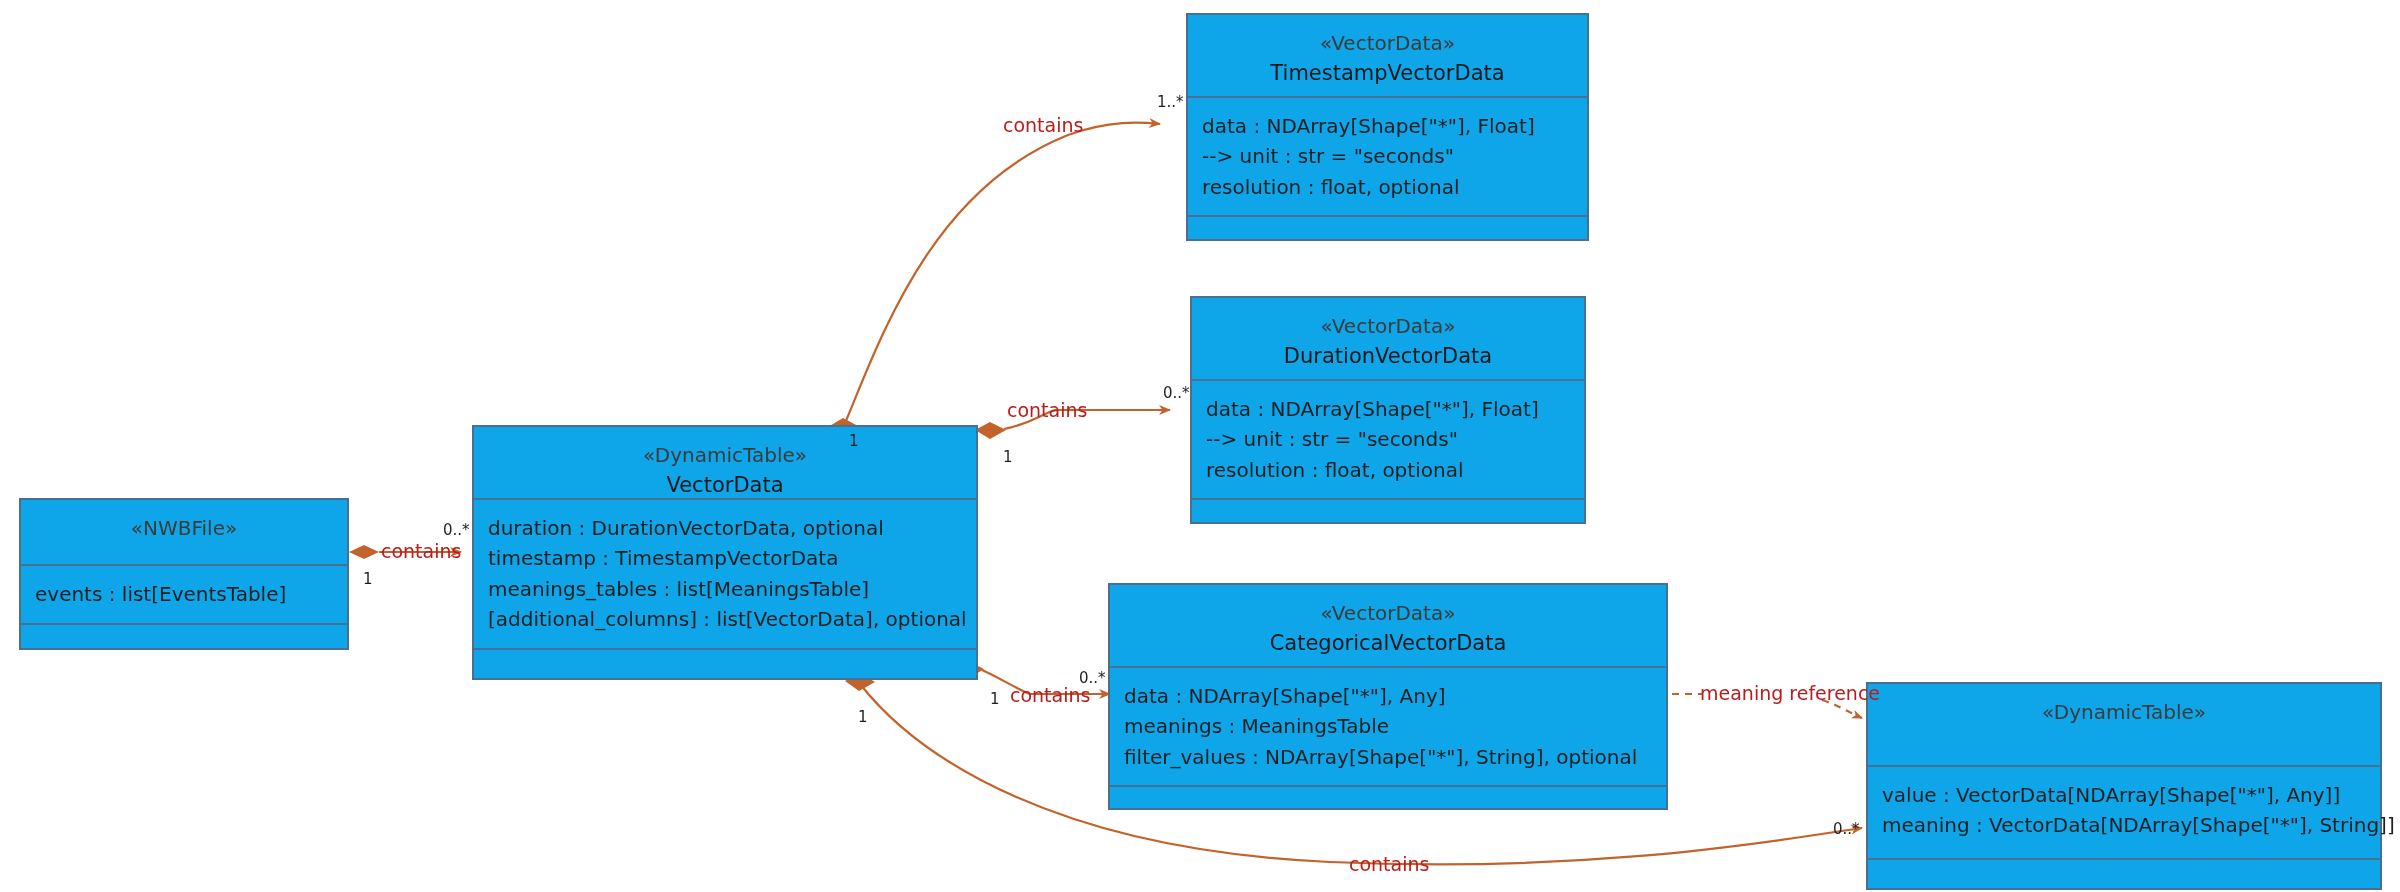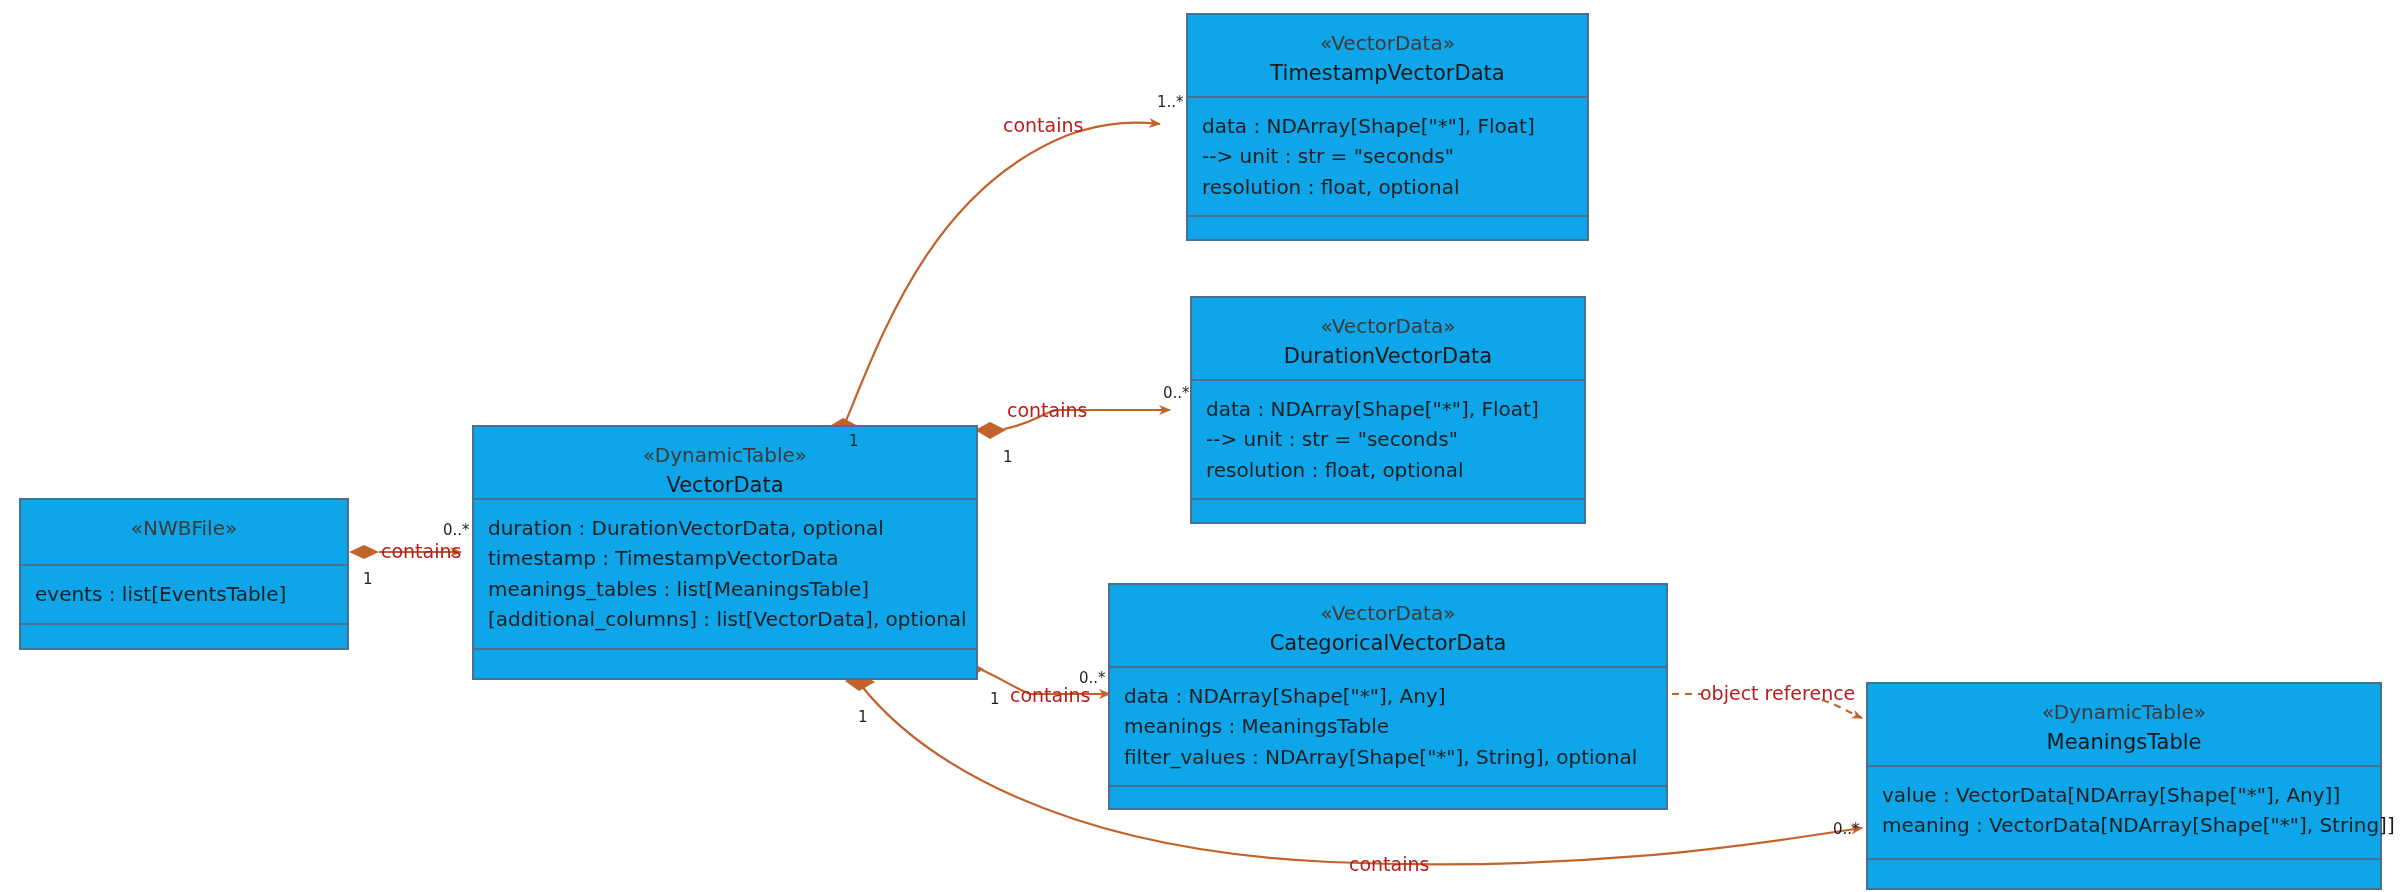--- a/index.html
+++ b/index.html
@@ -189,21 +189,20 @@
       <div class="uml-attr">data : NDArray[Shape["*"], Any]</div>
       <div class="uml-attr">meanings : MeaningsTable</div>
       <div class="uml-attr">filter_values : NDArray[Shape["*"], String], optional</div>
     </div>
     <div class="uml-ops"></div>
   </div>
 
   <div class="uml-class" style="left:1866px; top:682px; width:516px; height:208px;">
     <div class="uml-header" style="height:83px;">
       <div class="uml-stereotype">«DynamicTable»</div>
-      <div class="uml-name">MeaningsTable</div>
     </div>
     <div class="uml-attrs">
       <div class="uml-attr">value : VectorData[NDArray[Shape["*"], Any]]</div>
       <div class="uml-attr">meaning : VectorData[NDArray[Shape["*"], String]]</div>
     </div>
     <div class="uml-ops"></div>
   </div>
 
   <span class="edge-label" style="left:381px; top:540px;">contains</span>
   <span class="mult-label" style="left:363px; top:570px;">1</span>
@@ -218,15 +217,15 @@
   <span class="mult-label" style="left:1163px; top:384px;">0..*</span>
 
   <span class="edge-label" style="left:1010px; top:684px;">contains</span>
   <span class="mult-label" style="left:990px; top:690px;">1</span>
   <span class="mult-label" style="left:1079px; top:669px;">0..*</span>
 
   <span class="edge-label" style="left:1349px; top:853px;">contains</span>
   <span class="mult-label" style="left:858px; top:708px;">1</span>
   <span class="mult-label" style="left:1833px; top:820px;">0..*</span>
 
-  <span class="edge-label" style="left:1700px; top:682px;">object reference</span>
+  <span class="edge-label" style="left:1700px; top:682px;">meaning reference</span>
 
 </div>
 
 </body></html>

